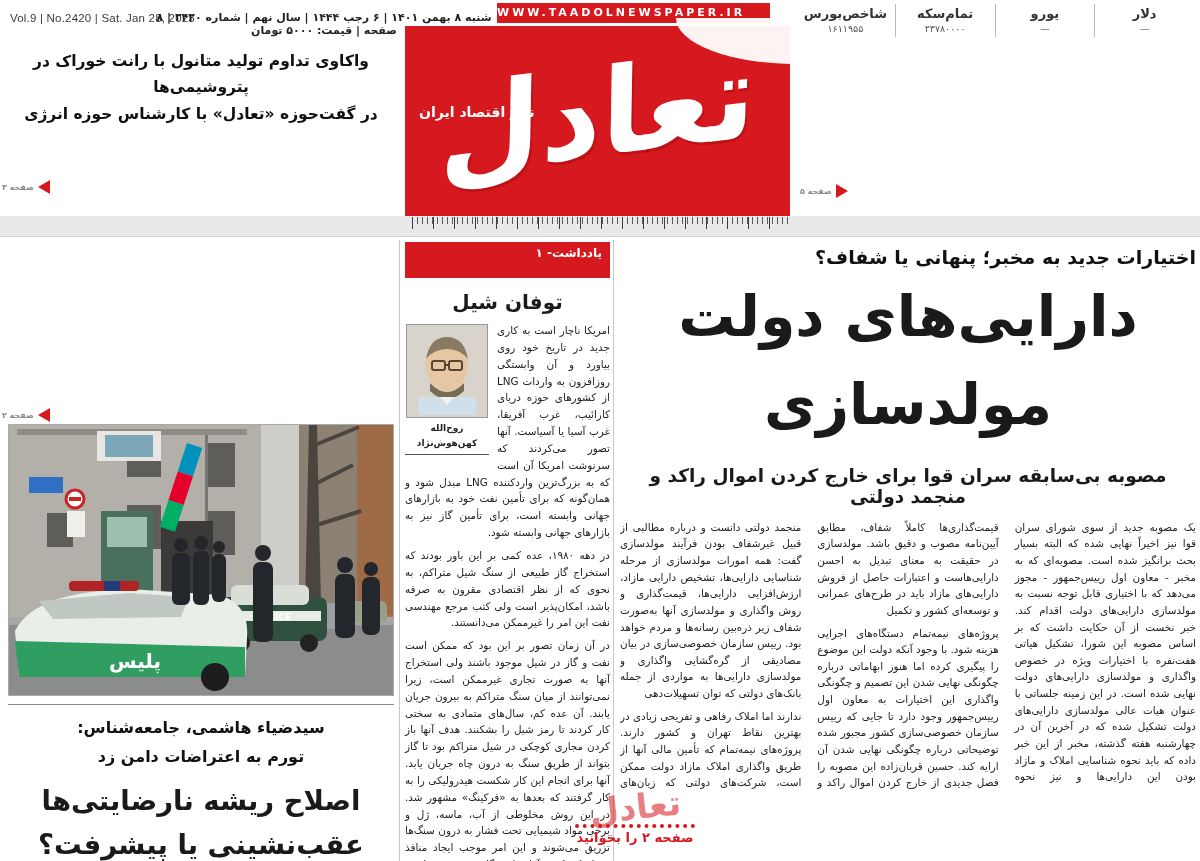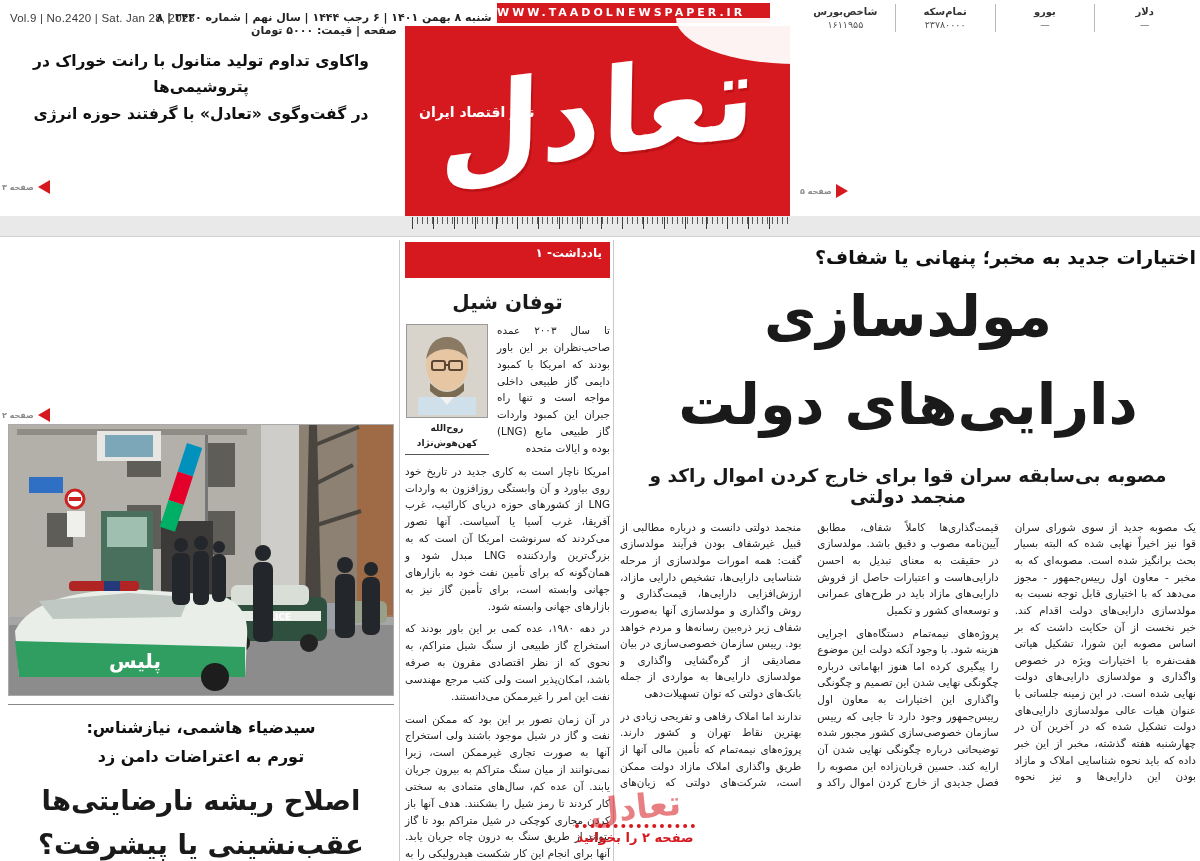--- a/index.html
+++ b/index.html
@@ -8,21 +8,21 @@
   .abs{position:absolute;}
   
   .latin-date{left:10px;top:12px;direction:ltr;font-family:Liberation Sans, sans-serif;
               font-size:11.5px;color:#3a3a3a;letter-spacing:.2px;}
   .fa-date{left:150px;top:11px;width:348px;text-align:center;font-size:11px;font-weight:bold;color:#222;}
   .url-band{left:497px;top:3px;width:273px;height:20px;background:#d6191f;color:#fff;
             direction:ltr;text-align:left;font-size:11px;font-weight:bold;letter-spacing:3px;line-height:20px;}
   .market{right:6px;top:4px;width:398px;display:flex;direction:rtl;}
   .market .item{flex:1;text-align:center;padding:1px 2px;border-left:1px solid #bbb;}
   .market .item:last-child{border-left:none;}
-  .market .lbl{font-size:10px;font-weight:bold;color:#333;line-height:1.4;}
+  .market .lbl{font-size:13px;font-weight:bold;color:#333;line-height:1.4;}
   .market .val{font-size:9.5px;color:#555;line-height:1.3;}
   
   .masthead{left:405px;top:26px;width:385px;height:190px;background:#d6191f;}
   .masthead .logo{position:absolute;left:0;right:0;top:-12px;height:200px;line-height:200px;
                   text-align:center;color:#fff;font-size:118px;font-weight:bold;
                   transform:rotate(-7deg) skewX(-8deg);text-shadow:2px 3px 0 rgba(120,0,0,.25);}
   .masthead .swoosh{position:absolute;right:-6px;top:-8px;width:120px;height:46px;background:#fff;
                     border-radius:0 0 0 100%;opacity:.95;}
   .masthead .tagline{position:absolute;left:14px;top:78px;color:#fff;font-size:14px;font-weight:bold;letter-spacing:1px;}
   .ruler-band{left:0;top:216px;width:1200px;height:20px;background:#e9e9e9;border-bottom:1px solid #d2d2d2;}
@@ -115,21 +115,21 @@
   <div class="abs ruler-band"></div>
   <div class="abs ruler-ticks"></div>
 
   <div class="abs pageref" style="left:800px;top:184px;">
     <div class="tri-l"></div>
     <div class="txt">صفحه ۵</div>
   </div>
 
   <div class="abs story-tl">
     <div class="kicker">واکاوی تداوم تولید متانول با رانت خوراک در پتروشیمی‌ها</div>
-    <div class="kicker">در گفت‌وگوی «تعادل» با گرفتند حوزه انرژی</div>
+    <div class="kicker">در گفت‌حوزه «تعادل» با کارشناس حوزه انرژی</div>
   </div>
   <div class="abs pageref" style="left:2px;top:180px;">
     <div class="tri-r"></div>
     <div class="txt">صفحه ۳</div>
   </div>
 
   <div class="abs pageref" style="left:2px;top:408px;">
     <div class="tri-r"></div>
     <div class="txt">صفحه ۲</div>
   </div>
@@ -213,21 +213,21 @@
           <rect x="326" y="149" width="20" height="64" rx="7"></rect>
         <circle cx="362" cy="144" r="7"></circle>
           <rect x="353" y="152" width="18" height="58" rx="7"></rect>
       </g>
     </svg>
   </div>
 
   <div class="abs h-rule"></div>
 
   <div class="abs story-bl">
-    <div class="kicker">سیدضیاء هاشمی، نیاز‌شناس:</div>
+    <div class="kicker">سیدضیاء هاشمی، جامعه‌شناس:</div>
     <div class="kicker">تورم به اعتراضات دامن زد</div>
     <div class="headline">
       <div>اصلاح ریشه نارضایتی‌ها</div>
       <div>عقب‌نشینی یا پیشرفت؟</div>
     </div>
   </div>
 
   <div class="abs v-rule" style="left:399px;top:240px;height:621px;"></div>
   <div class="abs v-rule" style="left:613px;top:240px;height:621px;"></div>
 
@@ -244,32 +244,31 @@
             <path d="M22 58 Q39 76 56 58 L56 66 Q39 82 22 66Z" fill="#7a6a52"></path>
             <rect x="24" y="36" width="13" height="9" rx="2" fill="none" stroke="#5a4632" stroke-width="2"></rect>
             <rect x="41" y="36" width="13" height="9" rx="2" fill="none" stroke="#5a4632" stroke-width="2"></rect>
             <line x1="37" y1="40" x2="41" y2="40" stroke="#5a4632" stroke-width="2"></line>
             <rect x="10" y="72" width="58" height="18" fill="#cfe0ea"></rect>
             <path d="M32 72 L39 80 L46 72 Z" fill="#f2f2f0"></path>
           </svg>
         </div>
         <div class="name">روح‌الله کهن‌هوش‌نژاد</div>
       </div>
-      <p>تا سال ۲۰۰۳ عمده صاحب‌نظران بر این باور بودند که امریکا با کمبود دایمی گاز طبیعی داخلی مواجه است و تنها راه جبران این کمبود واردات گاز طبیعی مایع (LNG) بوده و ایالات متحده</p>
       <p>امریکا ناچار است به کاری جدید در تاریخ خود روی بیاورد و آن وابستگی روزافزون به واردات LNG از کشورهای حوزه دریای کارائیب، غرب آفریقا، غرب آسیا یا آسیاست. آنها تصور می‌کردند که سرنوشت امریکا آن است که به بزرگ‌ترین واردکننده LNG مبدل شود و همان‌گونه که برای تأمین نفت خود به بازارهای جهانی وابسته است، برای تأمین گاز نیز به بازارهای جهانی وابسته شود.</p>
       <p>در دهه ۱۹۸۰، عده کمی بر این باور بودند که استخراج گاز طبیعی از سنگ شیل متراکم، به نحوی که از نظر اقتصادی مقرون به صرفه باشد، امکان‌پذیر است ولی کتب مرجع مهندسی نفت این امر را غیرممکن می‌دانستند.</p>
       <p>در آن زمان تصور بر این بود که ممکن است نفت و گاز در شیل موجود باشند ولی استخراج آنها به صورت تجاری غیرممکن است، زیرا نمی‌توانند از میان سنگ متراکم به بیرون جریان یابند. آن عده کم، سال‌های متمادی به سختی کار کردند تا رمز شیل را بشکنند. هدف آنها باز کردن مجاری کوچکی در شیل متراکم بود تا گاز بتواند از طریق سنگ به درون چاه جریان یابد. آنها برای انجام این کار شکست هیدرولیکی را به کار گرفتند که بعدها به «فرکینگ» مشهور شد. در این روش مخلوطی از آب، ماسه، ژل و برخی مواد شیمیایی تحت فشار به درون سنگ‌ها تزریق می‌شوند و این امر موجب ایجاد منافذ بسیار کوچک و آزادسازی گاز می‌شود. فناوری شکست هیدرولیکی در اواخر دهه ۱۹۴۰ ابداع شده بود و از آن زمان به بعد</p>
     </div>
   </div>
 
   <div class="abs lead">
     <div class="kicker">اختیارات جدید به مخبر؛ پنهانی یا شفاف؟</div>
     <div class="headline">
+      <div>دارایی‌های دولت</div>
       <div>مولدسازی</div>
-      <div>دارایی‌های دولت</div>
     </div>
     <div class="subhead">مصوبه بی‌سابقه سران قوا برای خارج کردن اموال راکد و منجمد دولتی</div>
     <div class="cols">
       <p>یک مصوبه جدید از سوی شورای سران قوا نیز اخیراً نهایی شده که البته بسیار بحث برانگیز شده است. مصوبه‌ای که به مخبر - معاون اول رییس‌جمهور - مجوز می‌دهد که با اختیاری قابل توجه نسبت به مولدسازی دارایی‌های دولت اقدام کند. خبر نخست از آن حکایت داشت که بر اساس مصوبه این شورا، تشکیل هیاتی هفت‌نفره با اختیارات ویژه در خصوص واگذاری و مولدسازی دارایی‌های دولت نهایی شده است. در این زمینه جلساتی با عنوان هیات عالی مولدسازی دارایی‌های دولت تشکیل شده که در آخرین آن در چهارشنبه هفته گذشته، مخبر از این خبر داده که باید نحوه شناسایی املاک و مازاد بودن این دارایی‌ها و نیز نحوه قیمت‌گذاری‌ها کاملاً شفاف، مطابق آیین‌نامه مصوب و دقیق باشد. مولدسازی در حقیقت به معنای تبدیل به احسن دارایی‌هاست و اعتبارات حاصل از فروش دارایی‌های مازاد باید در طرح‌های عمرانی و توسعه‌ای کشور و تکمیل</p>
       <p>پروژه‌های نیمه‌تمام دستگاه‌های اجرایی هزینه شود. با وجود آنکه دولت این موضوع را پیگیری کرده اما هنوز ابهاماتی درباره چگونگی نهایی شدن این تصمیم و چگونگی واگذاری این اختیارات به معاون اول رییس‌جمهور وجود دارد تا جایی که رییس سازمان خصوصی‌سازی کشور مجبور شده توضیحاتی درباره چگونگی نهایی شدن آن ارایه کند. حسین قربان‌زاده این مصوبه را فصل جدیدی از خارج کردن اموال راکد و منجمد دولتی دانست و درباره مطالبی از قبیل غیرشفاف بودن فرآیند مولدسازی گفت: همه امورات مولدسازی از مرحله شناسایی دارایی‌ها، تشخیص دارایی مازاد، ارزش‌افزایی دارایی‌ها، قیمت‌گذاری و روش واگذاری و مولدسازی آنها به‌صورت شفاف زیر ذره‌بین رسانه‌ها و مردم خواهد بود. رییس سازمان خصوصی‌سازی در بیان مصادیقی از گره‌گشایی واگذاری و مولدسازی دارایی‌ها به مواردی از جمله بانک‌های دولتی که توان تسهیلات‌دهی</p>
       <p>ندارند اما املاک رفاهی و تفریحی زیادی در بهترین نقاط تهران و کشور دارند. پروژه‌های نیمه‌تمام که تأمین مالی آنها از طریق واگذاری املاک مازاد دولت ممکن است، شرکت‌های دولتی که زیان‌های انباشته دارند اما هم‌زمان هکتارها زمین مازاد نیز دارند اما توان استفاده درست از آنها را ندارند، اشاره کرد. قربان‌زاده معتقد است این مصوبه گره‌گشایی از قفل دارایی‌های دولت است برای حکمرانی بر پایه دارایی‌ها. دولت نمی‌داند چه دارایی‌هایی دارد و این ثروت عظیم باید به نحو شایسته مولد شود. وی در پاسخ به این سوال که مصوبه مولدسازی دارایی‌های دولت در چه فرآیندی تصویب شد؟ اظهار کرد: مصوبه مولدسازی دارایی‌های دولت، تصویب‌شده در جلسه شصت‌وهفتم شورای عالی هماهنگی اقتصادی سران قوا، ۲۱ آبان امسال به تایید مقام معظم رهبری رسید و بر اساس آن هیات عالی مولدسازی دارایی‌های دولت</p>
     </div>
   </div>
 
   <div class="abs stamp">

